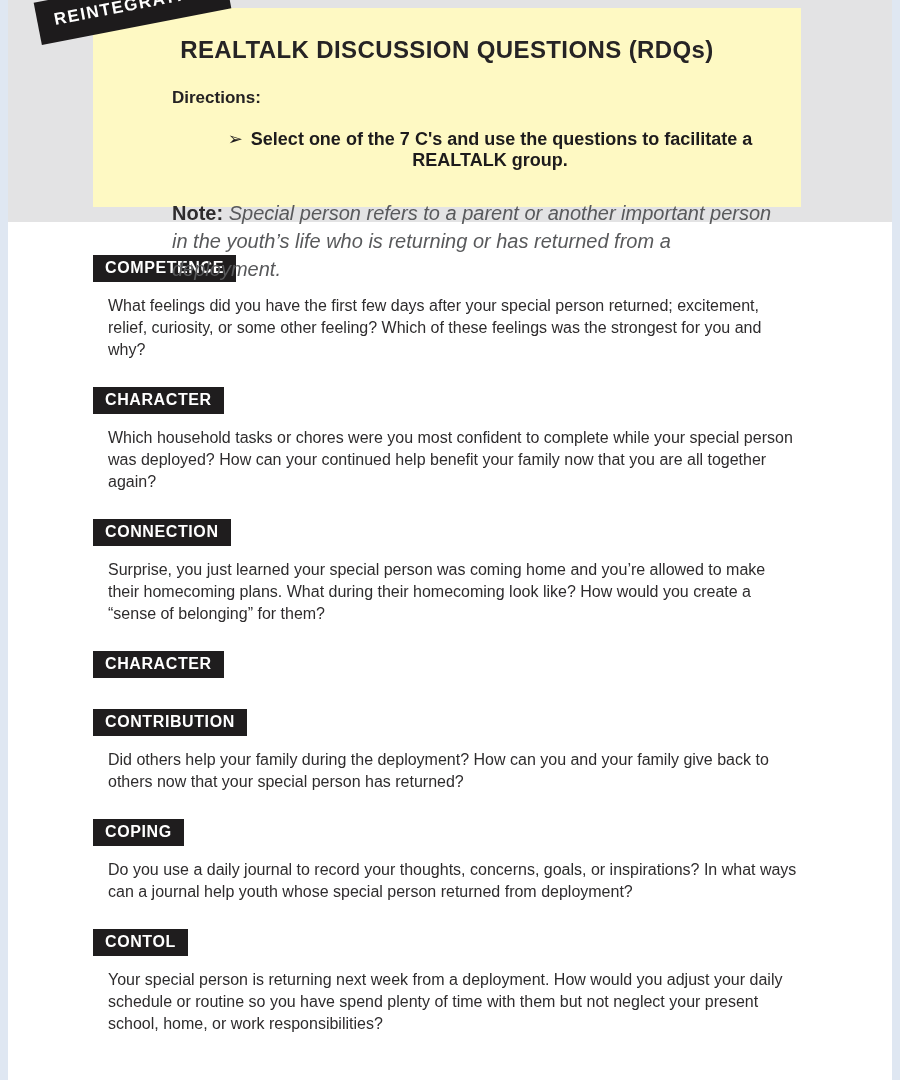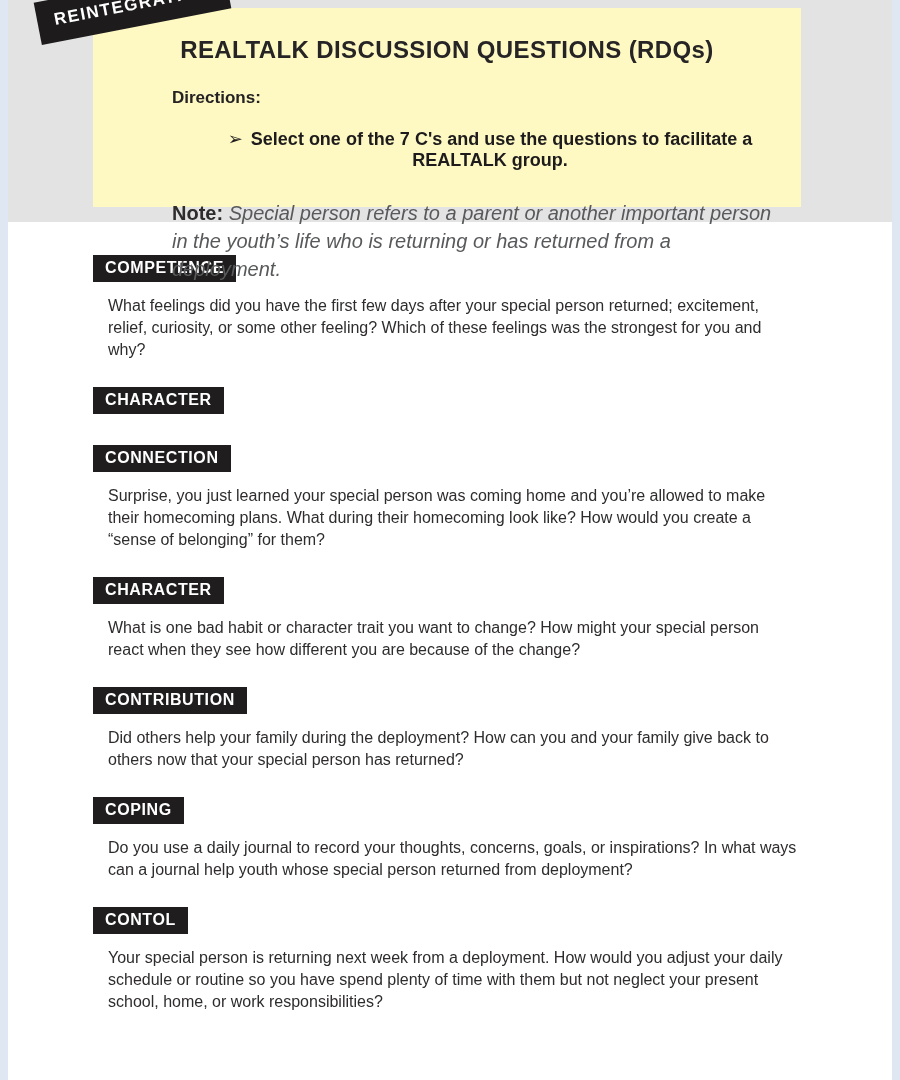--- a/index.html
+++ b/index.html
@@ -139,36 +139,36 @@
         <span class="dotline"></span>
       </div>
       <p class="sec-q">What feelings did you have the first few days after your special person returned; excitement, relief, curiosity, or some other feeling? Which of these feelings was the strongest for you and why?</p>
     </section>
 
     <section class="section">
       <div class="sec-head">
         <span class="sec-label">CHARACTER</span>
         <span class="dotline"></span>
       </div>
+      <p class="sec-q">Which household tasks or chores were you most confident to complete while your special person was deployed? How can your continued help benefit your family now that you are all together again?</p>
     </section>
 
     <section class="section">
       <div class="sec-head">
         <span class="sec-label">CONNECTION</span>
         <span class="dotline"></span>
       </div>
       <p class="sec-q">Surprise, you just learned your special person was coming home and you’re allowed to make their homecoming plans. What during their homecoming look like? How would you create a “sense of belonging” for them?</p>
     </section>
 
     <section class="section">
       <div class="sec-head">
         <span class="sec-label">CHARACTER</span>
         <span class="dotline"></span>
       </div>
-      <p class="sec-q">What is one bad habit or character trait you want to change? How might your special person react when they see how different you are because of the change?</p>
     </section>
 
     <section class="section">
       <div class="sec-head">
         <span class="sec-label">CONTRIBUTION</span>
         <span class="dotline"></span>
       </div>
       <p class="sec-q">Did others help your family during the deployment? How can you and your family give back to others now that your special person has returned?</p>
     </section>
 

